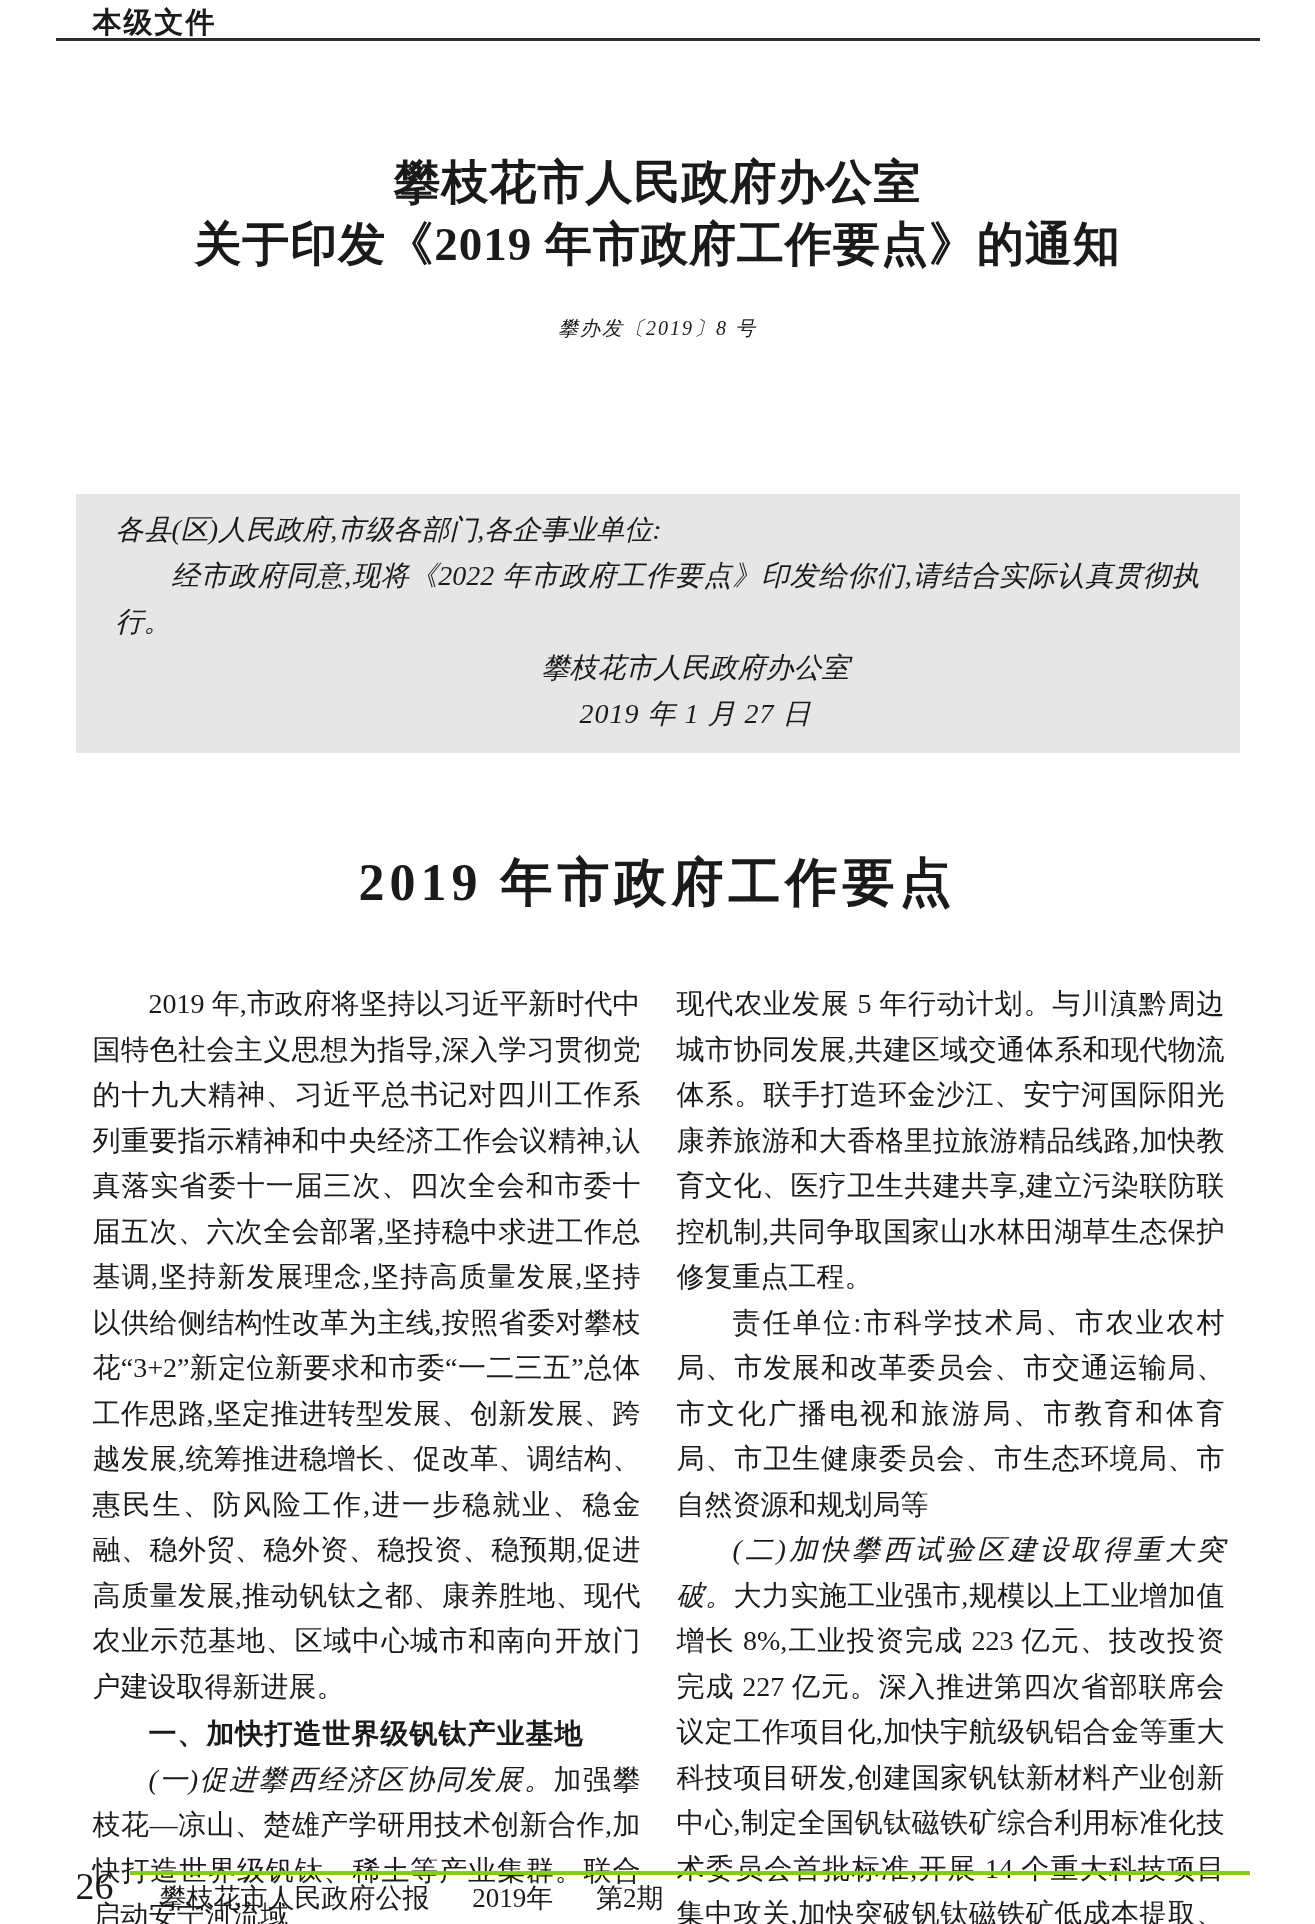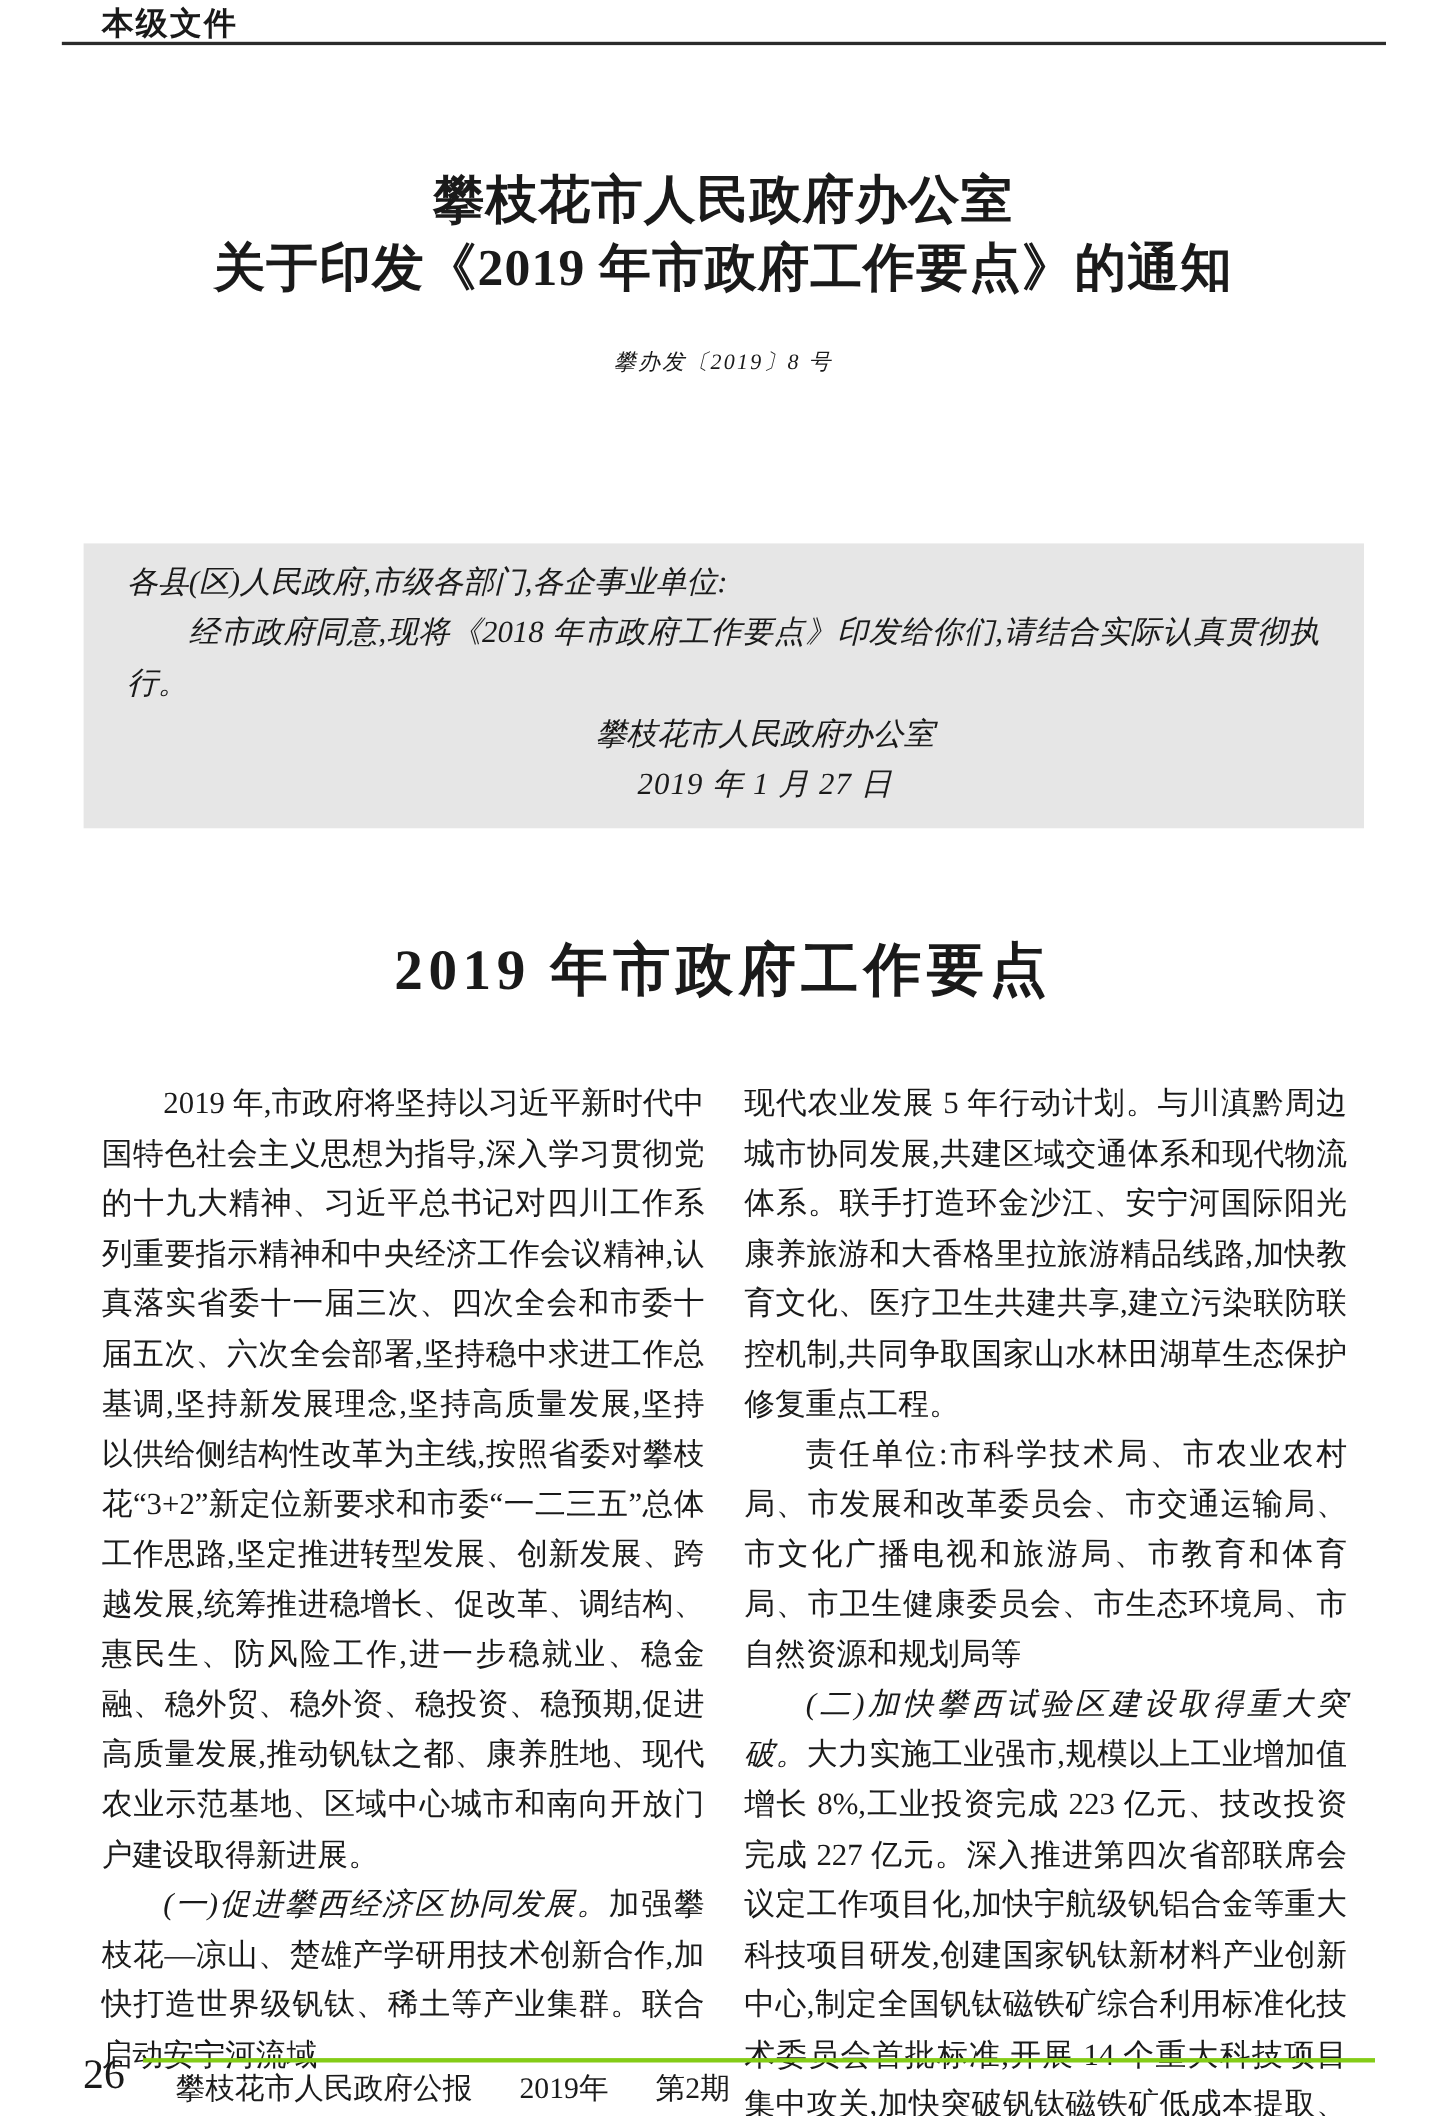--- a/index.html
+++ b/index.html
@@ -134,32 +134,33 @@
 
   <div class="notice-title">
     <div>攀枝花市人民政府办公室</div>
     <div>关于印发《2019 年市政府工作要点》的通知</div>
   </div>
 
   <div class="doc-number kai">攀办发〔2019〕8 号</div>
 
   <div class="notice-box" style="background: rgb(230, 230, 230);">
     <p class="kai">各县(区)人民政府,市级各部门,各企事业单位:</p>
-    <p class="kai body-ind">经市政府同意,现将《2018 年市政府工作要点》印发给你们,请结合实际认真贯彻执行。</p>
+    <p class="kai body-ind">经市政府同意,现将《2022 年市政府工作要点》印发给你们,请结合实际认真贯彻执行。</p>
     <div class="signature">
       <div class="kai">攀枝花市人民政府办公室</div>
       <div class="kai date">2019 年 1 月 27 日</div>
     </div>
   </div>
 
   <h2 class="article-title">2019 年市政府工作要点</h2>
 
   <div class="columns">
     <div class="col">
       <p class="ind">2019 年,市政府将坚持以习近平新时代中国特色社会主义思想为指导,深入学习贯彻党的十九大精神、习近平总书记对四川工作系列重要指示精神和中央经济工作会议精神,认真落实省委十一届三次、四次全会和市委十届五次、六次全会部署,坚持稳中求进工作总基调,坚持新发展理念,坚持高质量发展,坚持以供给侧结构性改革为主线,按照省委对攀枝花“3+2”新定位新要求和市委“一二三五”总体工作思路,坚定推进转型发展、创新发展、跨越发展,统筹推进稳增长、促改革、调结构、惠民生、防风险工作,进一步稳就业、稳金融、稳外贸、稳外资、稳投资、稳预期,促进高质量发展,推动钒钛之都、康养胜地、现代农业示范基地、区域中心城市和南向开放门户建设取得新进展。</p>
+      <h3 class="sec-heading">一、加快打造世界级钒钛产业基地</h3>
       <p class="ind"><span class="kai">(一)促进攀西经济区协同发展。</span><span>加强攀枝花—凉山、楚雄产学研用技术创新合作,加快打造世界级钒钛、稀土等产业集群。联合启动安宁河流域</span></p>
     </div>
     <div class="col">
       <p>现代农业发展 5 年行动计划。与川滇黔周边城市协同发展,共建区域交通体系和现代物流体系。联手打造环金沙江、安宁河国际阳光康养旅游和大香格里拉旅游精品线路,加快教育文化、医疗卫生共建共享,建立污染联防联控机制,共同争取国家山水林田湖草生态保护修复重点工程。</p>
       <p class="ind">责任单位:市科学技术局、市农业农村局、市发展和改革委员会、市交通运输局、市文化广播电视和旅游局、市教育和体育局、市卫生健康委员会、市生态环境局、市自然资源和规划局等</p>
       <p class="ind"><span class="kai">(二)加快攀西试验区建设取得重大突破。</span><span>大力实施工业强市,规模以上工业增加值增长 8%,工业投资完成 223 亿元、技改投资完成 227 亿元。深入推进第四次省部联席会议定工作项目化,加快宇航级钒铝合金等重大科技项目研发,创建国家钒钛新材料产业创新中心,制定全国钒钛磁铁矿综合利用标准化技术委员会首批标准,开展 14 个重大科技项目集中攻关,加快突破钒钛磁铁矿低成本提取、高</span></p>
     </div>
   </div>
 
   <div class="footer">

